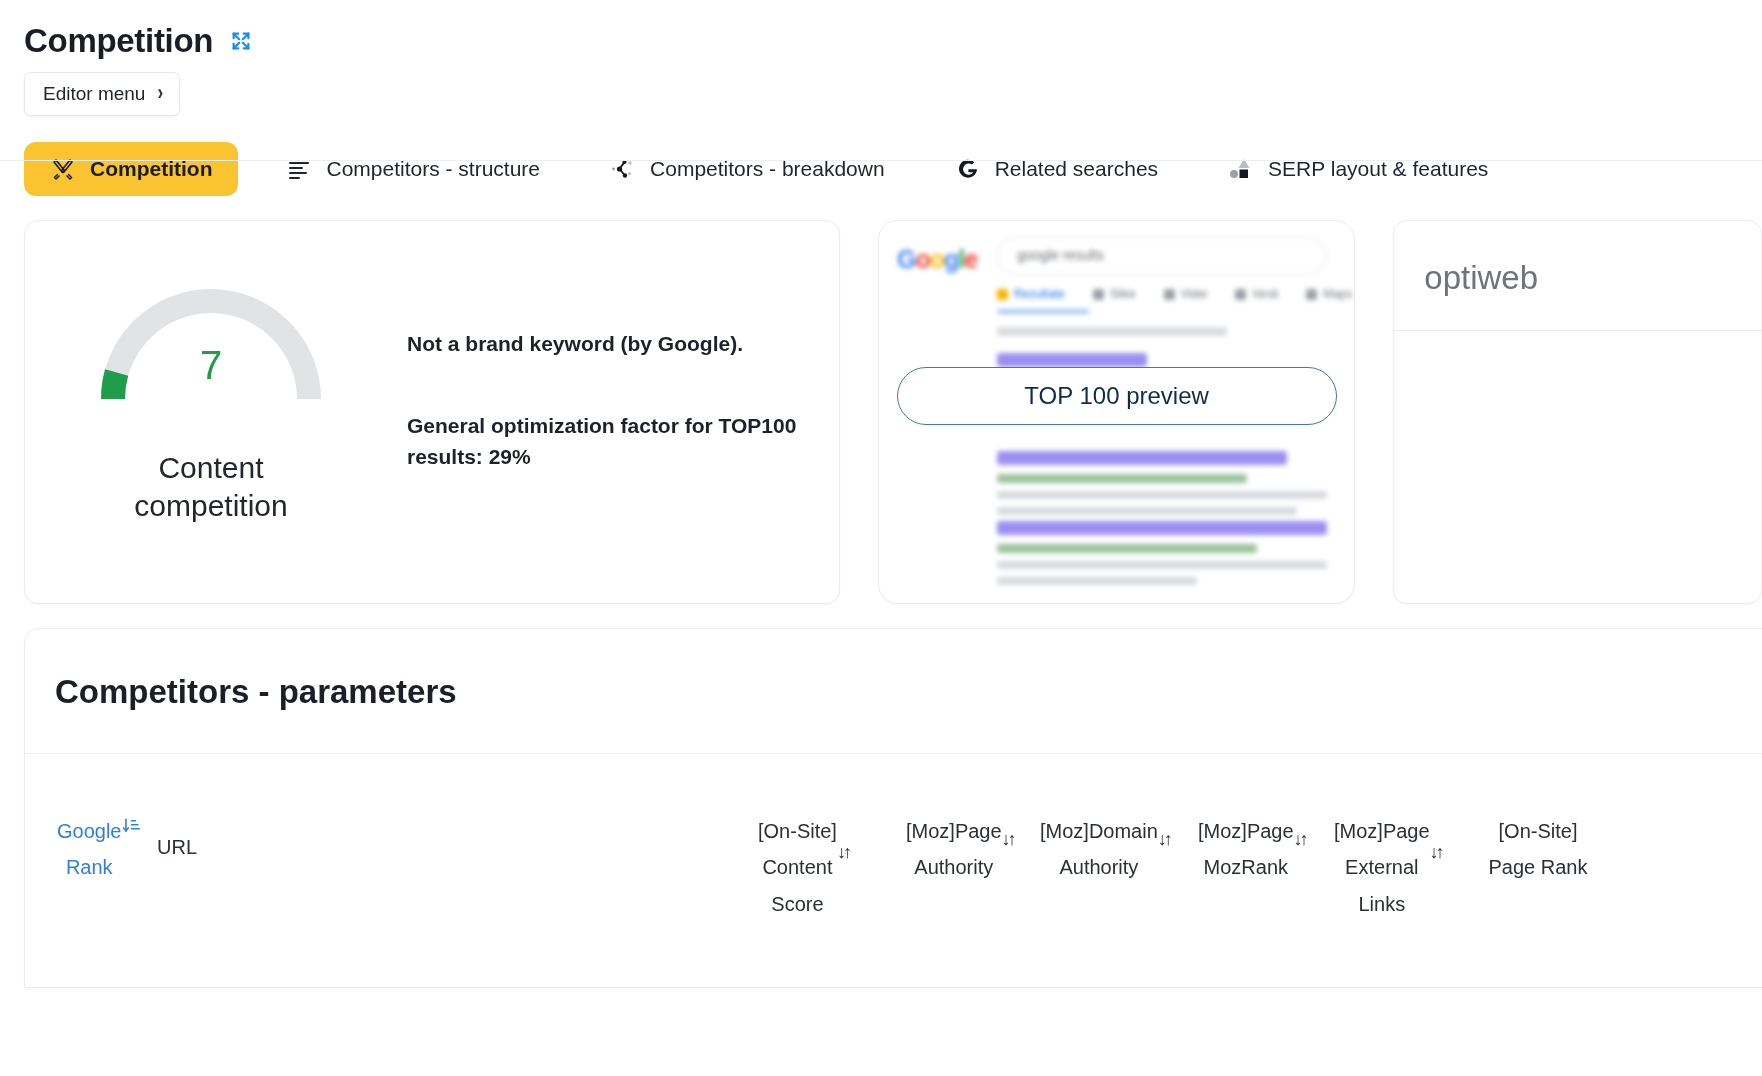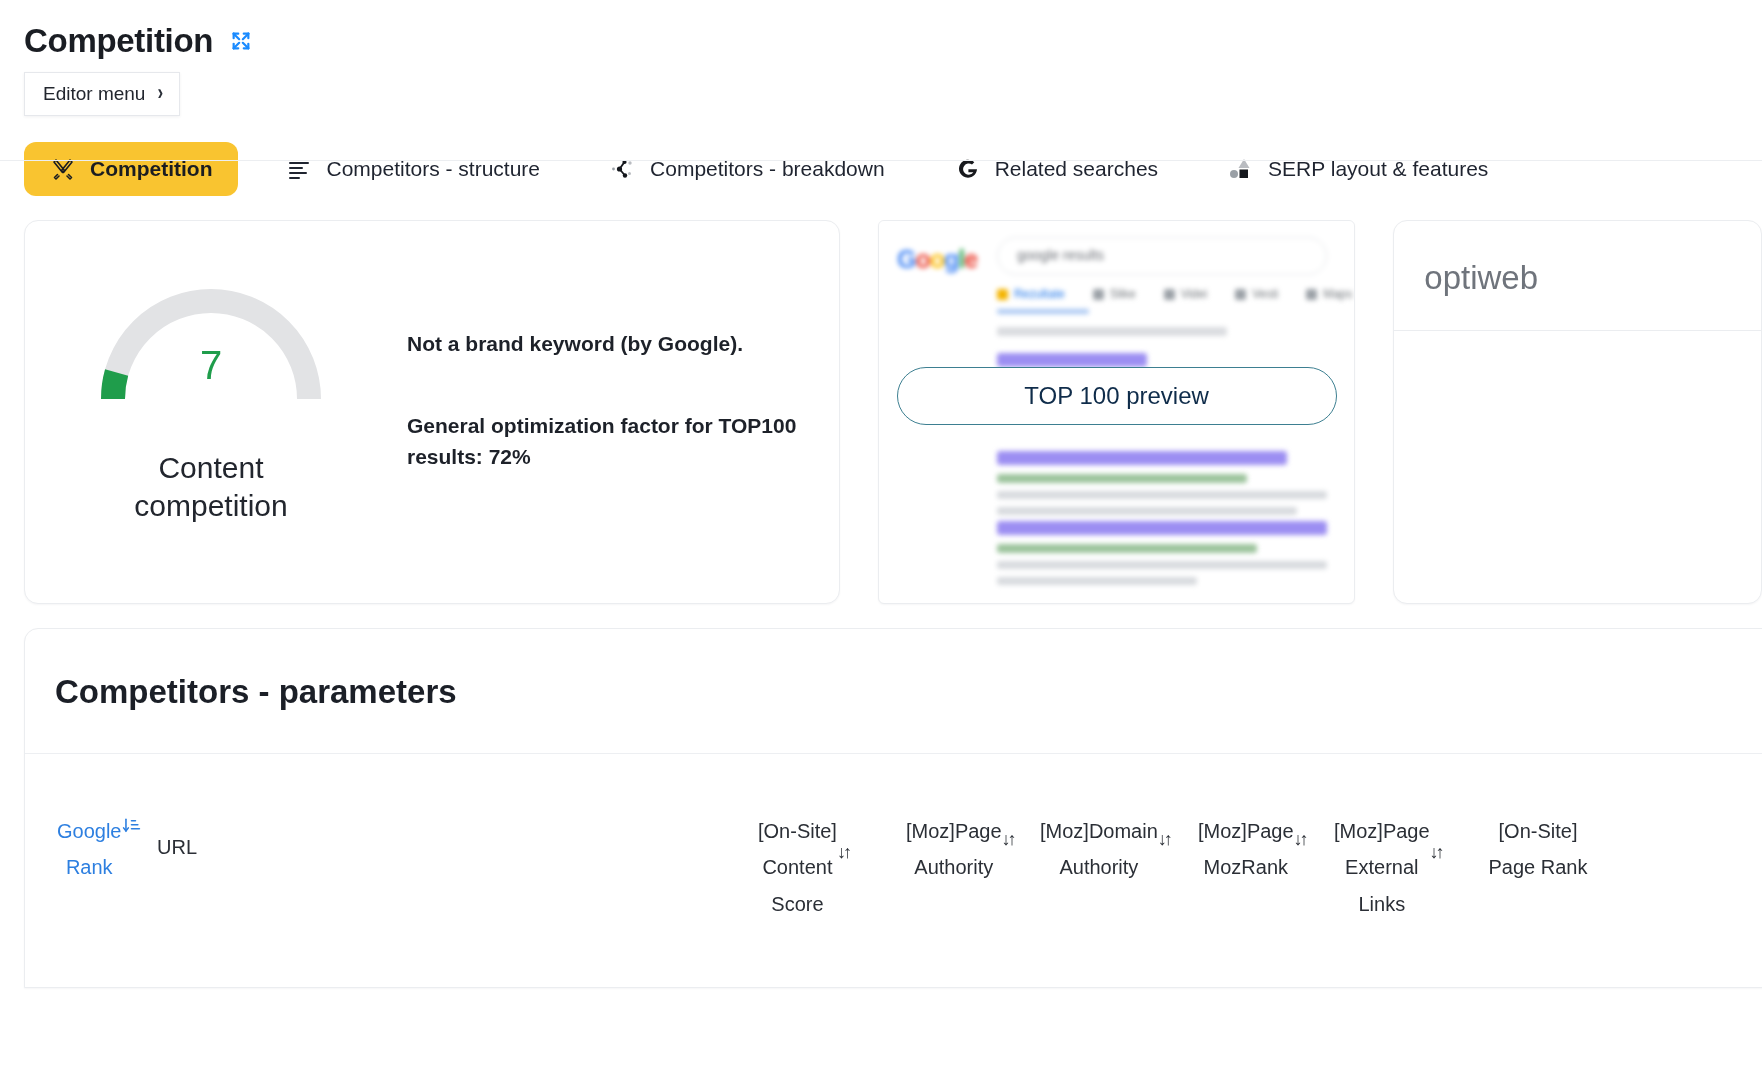--- a/index.html
+++ b/index.html
@@ -23,21 +23,21 @@
   }
   .expand-icon { display:flex; align-items:center; justify-content:center; width:24px; height:24px; }
 
   .editor-menu-wrap { position:relative; padding: 12px 0 0 24px; }
   .header-rule {
     position:absolute; left:0; right:0; top:100px; height:1px; background:#eceef1;
   }
   .editor-menu {
     position:relative; z-index:2;
     display:inline-flex; align-items:center; gap:12px;
-    background:#fff; border:1px solid #e6e8ec; border-radius:0;
+    background:#fff; border:1px solid #e6e8ec; border-radius:7px;
     padding: 10px 16px 10px 18px;
     font-size:19px; color:#22262e;
     box-shadow: 0 1px 3px rgba(16,24,40,.06);
   }
   .chev { font-size:17px; font-weight:600; color:#2a2f38; display:inline-block; transform: scaleY(1.25); }
 
   
   .tabs {
     display:flex; align-items:center; gap:0;
     padding: 26px 0 0 24px;
@@ -84,21 +84,21 @@
     flex:1; padding: 108px 40px 0 10px; text-align:left;
   }
   .gauge-note {
     font-size:21px; font-weight:700; color:#1d2129; line-height:1.45;
   }
   .gauge-note.second { margin-top: 52px; }
 
   
   .card-serp {
     width: 492px; height: 384px; position:relative; overflow:hidden;
-    border-radius:6px; background:#fff;text-align:center;
+    border-radius:20px; background:#fff;text-align:center;
   }
   .serp-shot { position:absolute; inset:0; filter: blur(2.6px); }
   .serp-topbar { position:absolute; left:0; right:0; top:0; height:72px; background:#fff; }
   .g-logo { position:absolute; left:18px; top:24px; font-size:25px; font-weight:700; letter-spacing:-1px; }
   .g-logo span:nth-child(1){color:#4285F4;}
   .g-logo span:nth-child(2){color:#EA4335;}
   .g-logo span:nth-child(3){color:#FBBC05;}
   .g-logo span:nth-child(4){color:#4285F4;}
   .g-logo span:nth-child(5){color:#34A853;}
   .g-logo span:nth-child(6){color:#EA4335;}
@@ -273,21 +273,21 @@
               <path d="M22 126 A98 98 0 0 1 218 126" fill="none" stroke="#e2e3e5" stroke-width="24" stroke-linecap="butt"></path>
               <path d="M22 126 A98 98 0 0 1 25.6 99.5" fill="none" stroke="#1f9d4b" stroke-width="24" stroke-linecap="butt"></path>
             </svg>
             <div class="gauge-value">7</div>
           </div>
           <div class="gauge-label">Content competition</div>
         </div>
 
         <div class="gauge-right">
           <div class="gauge-note">Not a brand keyword (by Google).</div>
-          <div class="gauge-note second">General optimization factor for TOP100 results: 72%</div>
+          <div class="gauge-note second">General optimization factor for TOP100 results: 29%</div>
         </div>
       </div>
     </div>
 
     <div class="card card-serp">
       <div class="serp-shot">
         <div class="serp-topbar"></div>
         <div class="g-logo">
           <span>G</span><span>o</span><span>o</span><span>g</span><span>l</span><span>e</span>
         </div>

